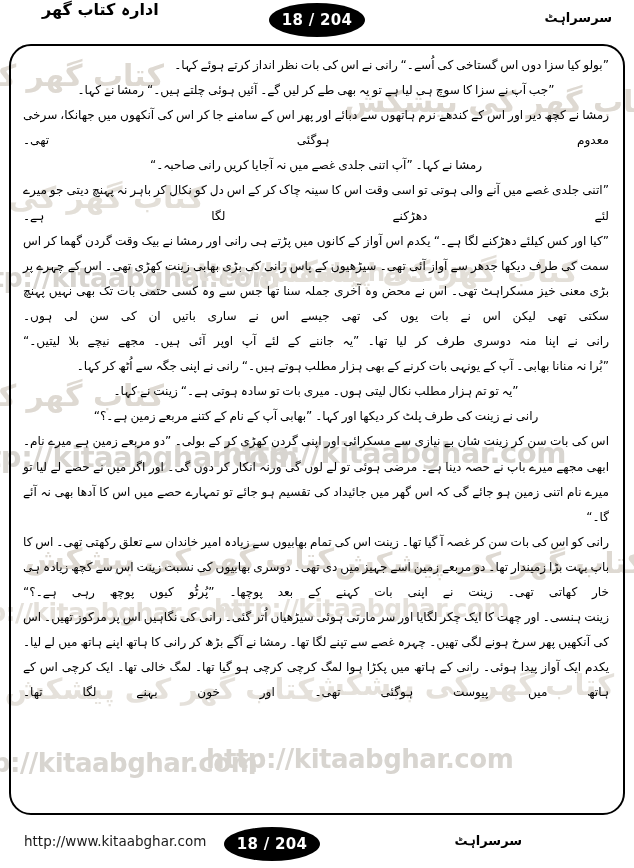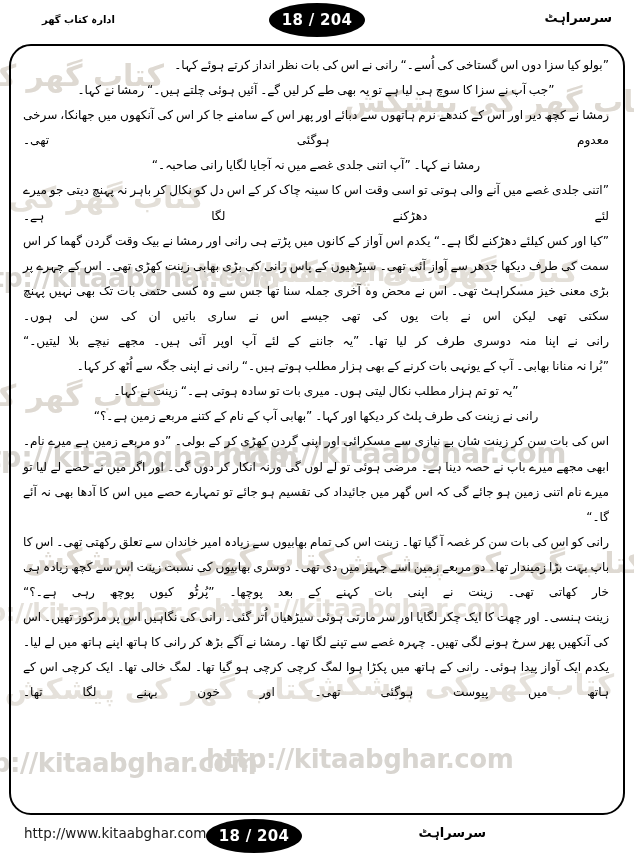--- a/index.html
+++ b/index.html
@@ -64,23 +64,23 @@
     font-size: 13px;
     font-weight: 700;
     color: #000;
     direction: rtl;
     letter-spacing: -0.5px;
   }
 
   .hdr-left {
     position: absolute;
     left: 42px;
-    top: 14px;
-    font-family: "DejaVu Sans", sans-serif;
-    font-size: 10px;
+    top: 0;
+    font-family: "DejaVu Sans", sans-serif;
+    font-size: 16px;
     font-weight: 700;
     color: #000;
     direction: rtl;
     letter-spacing: -0.5px;
   }
 
   .page-badge {
     position: absolute;
     left: 50%;
     transform: translateX(-50%);
@@ -144,24 +144,25 @@
   }
 
   .body-text p.right-last {
     text-align-last: right;
   }
 
   
   .footer {
     position: absolute;
     left: 0;
-    bottom: 12px;
+    bottom: 4px;
     width: 508px;
     height: 53px;
     z-index: 3;
+    padding-left: 36px;
   }
 
   .ftr-url {
     position: absolute;
     left: 24px;
     top: 22px;
     font-family: "DejaVu Sans", sans-serif;
     font-size: 13.5px;
     font-weight: 400;
     color: #1a1a1a;
@@ -229,21 +230,21 @@
     <div class="page-badge">18 / 204</div>
     <div class="hdr-left">ادارہ کتاب گھر</div>
   </div>
 
   <div class="frame"></div>
 
   <div class="body-text" id="body-text">
       <p class="right-last">”بولو کیا سزا دوں اس گستاخی کی اُسے۔“ رانی نے اس کی بات نظر انداز کرتے ہوئے کہا۔</p>
       <p class="center-last">”جب آپ نے سزا کا سوچ ہی لیا ہے تو یہ بھی طے کر لیں گے۔ آئیں ہوئی چلتے ہیں۔“ رمشا نے کہا۔</p>
       <p>رمشا نے کچھ دیر اور اس کے کندھے نرم ہاتھوں سے دبائے اور پھر اس کے سامنے جا کر اس کی آنکھوں میں جھانکا، سرخی معدوم ہوگئی تھی۔</p>
-      <p class="center-last">رمشا نے کہا۔ ”آپ اتنی جلدی غصے میں نہ آجایا لگایا رانی صاحبہ۔“</p>
+      <p class="center-last">رمشا نے کہا۔ ”آپ اتنی جلدی غصے میں نہ آجایا کریں رانی صاحبہ۔“</p>
       <p>”اتنی جلدی غصے میں آنے والی ہوتی تو اسی وقت اس کا سینہ چاک کر کے اس دل کو نکال کر باہر نہ پہنچ دیتی جو میرے لئے دھڑکنے لگا ہے۔</p>
       <p>”کیا اور کس کیلئے دھڑکنے لگا ہے۔“ یکدم اس آواز کے کانوں میں پڑتے ہی رانی اور رمشا نے بیک وقت گردن گھما کر اس سمت کی طرف دیکھا جدھر سے آواز آئی تھی۔ سیڑھیوں کے پاس رانی کی بڑی بھابی زینت کھڑی تھی۔ اس کے چہرے پر بڑی معنی خیز مسکراہٹ تھی۔ اس نے محض وہ آخری جملہ سنا تھا جس سے وہ کسی حتمی بات تک بھی نہیں پہنچ سکتی تھی لیکن اس نے بات یوں کی تھی جیسے اس نے ساری باتیں ان کی سن لی ہوں۔</p>
       <p>رانی نے اپنا منہ دوسری طرف کر لیا تھا۔ ”یہ جاننے کے لئے آپ اوپر آئی ہیں۔ مجھے نیچے بلا لیتیں۔“</p>
       <p class="right-last">”بُرا نہ منانا بھابی۔ آپ کے یونہی بات کرنے کے بھی ہزار مطلب ہوتے ہیں۔“ رانی نے اپنی جگہ سے اُٹھ کر کہا۔</p>
       <p class="center-last">”یہ تو تم ہزار مطلب نکال لیتی ہوں۔ میری بات تو سادہ ہوتی ہے۔“ زینت نے کہا۔</p>
       <p class="center-last">رانی نے زینت کی طرف پلٹ کر دیکھا اور کہا۔ ”بھابی آپ کے نام کے کتنے مربعے زمین ہے۔؟“</p>
       <p>اس کی بات سن کر زینت شان بے نیازی سے مسکرائی اور اپنی گردن کھڑی کر کے بولی۔ ”دو مربعے زمین ہے میرے نام۔ ابھی مجھے میرے باپ نے حصہ دینا ہے۔ مرضی ہوئی تو لے لوں گی ورنہ انکار کر دوں گی۔ اور اگر میں نے حصے لے لیا تو میرے نام اتنی زمین ہو جائے گی کہ اس گھر میں جائیداد کی تقسیم ہو جائے تو تمہارے حصے میں اس کا آدھا بھی نہ آئے گا۔“</p>
       <p>رانی کو اس کی بات سن کر غصہ آ گیا تھا۔ زینت اس کی تمام بھابیوں سے زیادہ امیر خاندان سے تعلق رکھتی تھی۔ اس کا باپ بہت بڑا زمیندار تھا۔ دو مربعے زمین اسے جہیز میں دی تھی۔ دوسری بھابیوں کی نسبت زینت اس سے کچھ زیادہ ہی خار کھاتی تھی۔ زینت نے اپنی بات کہنے کے بعد پوچھا۔ ”پُرٹُو کیوں پوچھ رہی ہے۔؟“</p>
       <p>زینت ہنسی۔ اور چھت کا ایک چکر لگایا اور سر مارتی ہوئی سیڑھیاں اُتر گئی۔ رانی کی نگاہیں اس پر مرکوز تھیں۔ اس کی آنکھیں پھر سرخ ہونے لگی تھیں۔ چہرہ غصے سے تپنے لگا تھا۔ رمشا نے آگے بڑھ کر رانی کا ہاتھ اپنے ہاتھ میں لے لیا۔ یکدم ایک آواز پیدا ہوئی۔ رانی کے ہاتھ میں پکڑا ہوا لمگ کرچی کرچی ہو گیا تھا۔ لمگ خالی تھا۔ ایک کرچی اس کے ہاتھ میں پیوست ہوگئی تھی۔ اور خون بہنے لگا تھا۔</p>
     </div>

